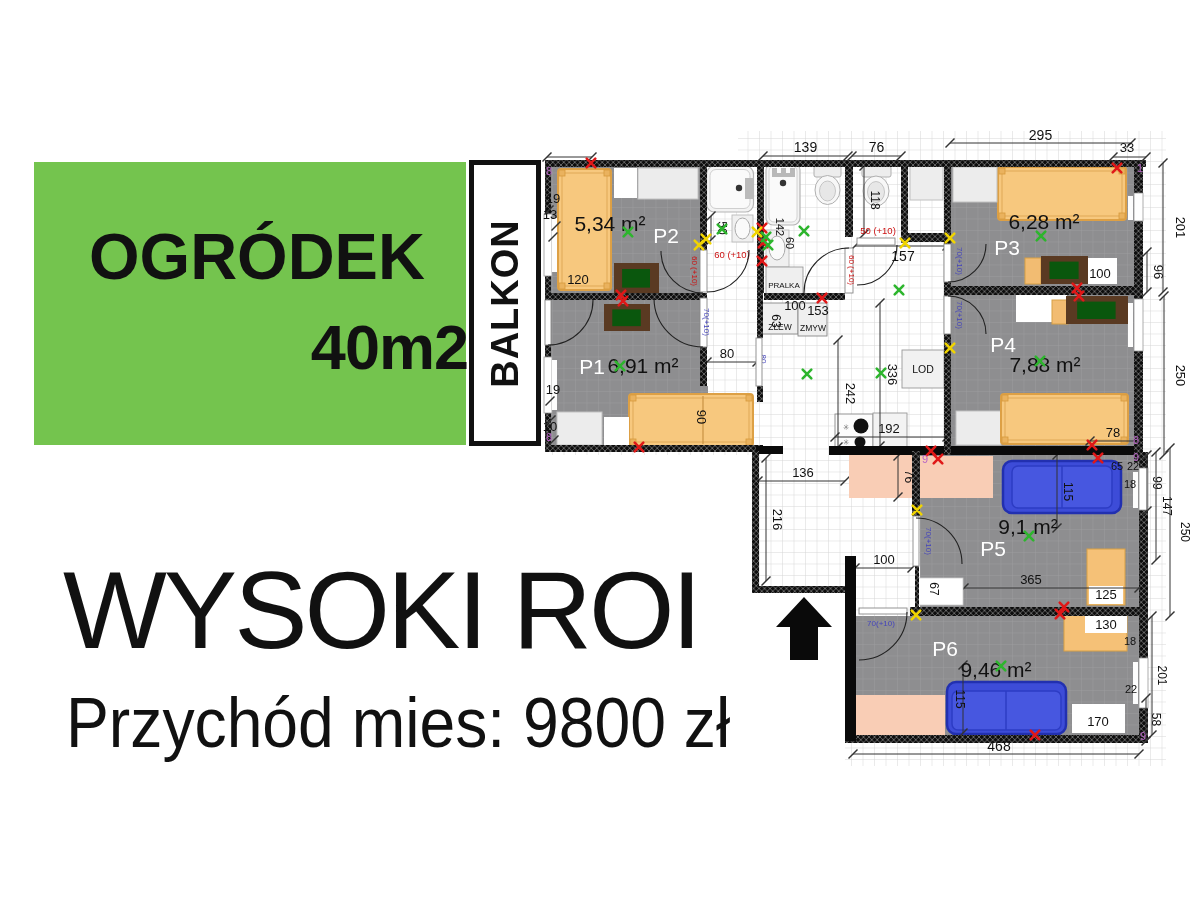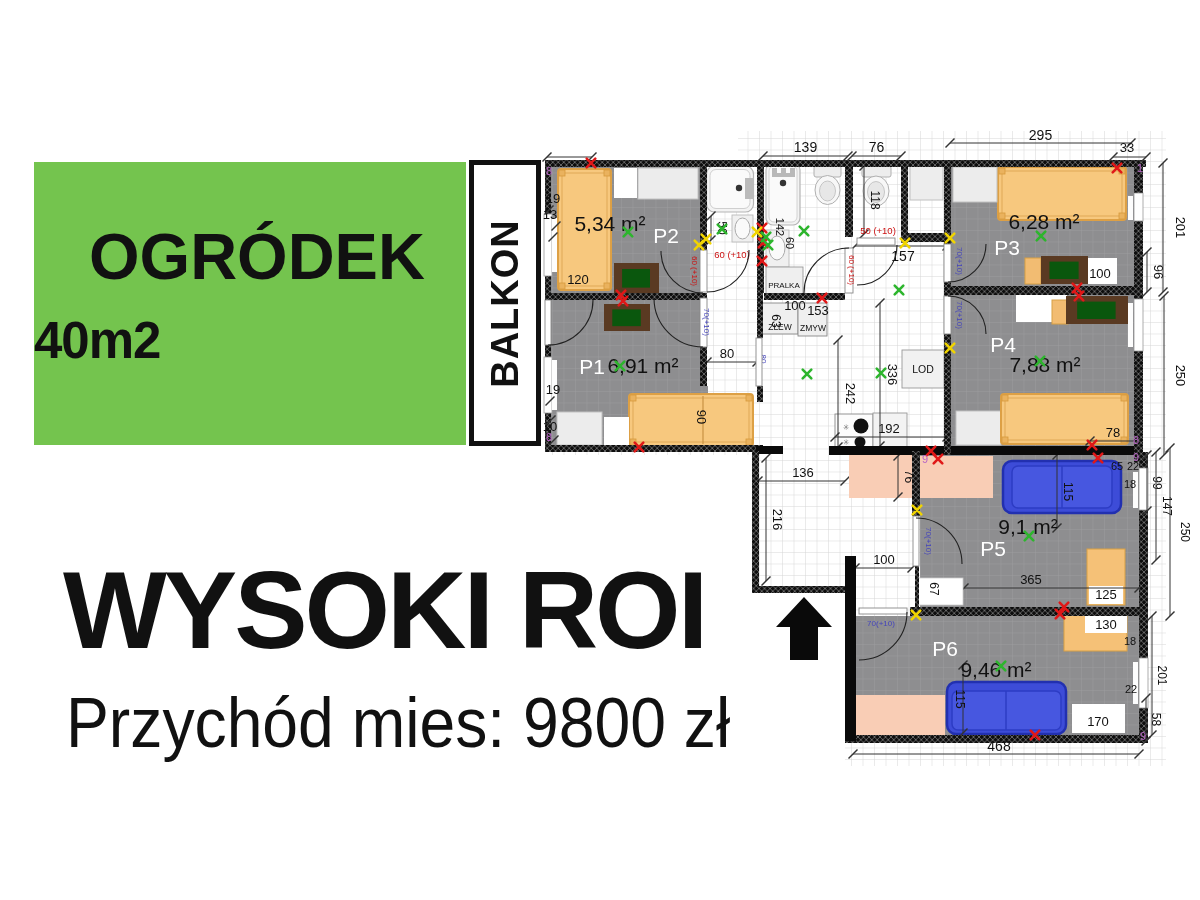--- a/index.html
+++ b/index.html
@@ -532,23 +532,23 @@
 <text x="925" y="463" font-size="11" fill="#b866c6" text-anchor="middle" font-weight="normal">9</text>
 <text x="1136" y="444" font-size="11" fill="#b866c6" text-anchor="middle" font-weight="normal">8</text>
 
 <path d="M804,597 L832,627 L818,627 L818,660 L790,660 L790,627 L776,627 Z" fill="#0a0a0a"></path>
 </svg></div>
 
 <div class="abs" style="left:34px;top:162px;width:432px;height:283px;background:#74c44e;"></div>
 
 <div class="abs" style="left:34px;top:219px;width:446px;text-align:center;font-weight:bold;font-size:65px;color:#111;">OGRÓDEK</div>
 
-<div class="abs" style="left:34px;top:311px;width:434px;text-align:left;font-weight:bold;font-size:51px;letter-spacing:-1px;color:#111;">40m2</div>
+<div class="abs" style="left:34px;top:311px;width:434px;text-align:right;font-weight:bold;font-size:63px;letter-spacing:-1px;color:#111;">40m2</div>
 
 <div class="abs" style="left:469px;top:160px;width:62px;height:276px;background:#fff;border:5px solid #111;"></div>
 
 <div class="abs" style="left:469px;top:160px;width:72px;height:286px;display:flex;align-items:center;justify-content:center;">
 <div style="transform:rotate(-90deg);font-weight:bold;font-size:38px;letter-spacing:1px;color:#111;">BALKON</div>
 </div>
 
-<div class="abs" style="left:63px;top:546px;font-weight:bold;font-size:110px;letter-spacing:-3px;color:#111;white-space:nowrap;">WYSOKI ROI</div>
+<div class="abs" style="left:63px;top:546px;font-weight:normal;font-size:110px;letter-spacing:-3px;color:#111;white-space:nowrap;">WYSOKI ROI</div>
 
 <div class="abs" style="left:66px;top:682px;font-size:71px;color:#111;white-space:nowrap;transform:scaleX(0.905);transform-origin:left;">Przychód mies: 9800 zł</div>
 
 </body></html>

